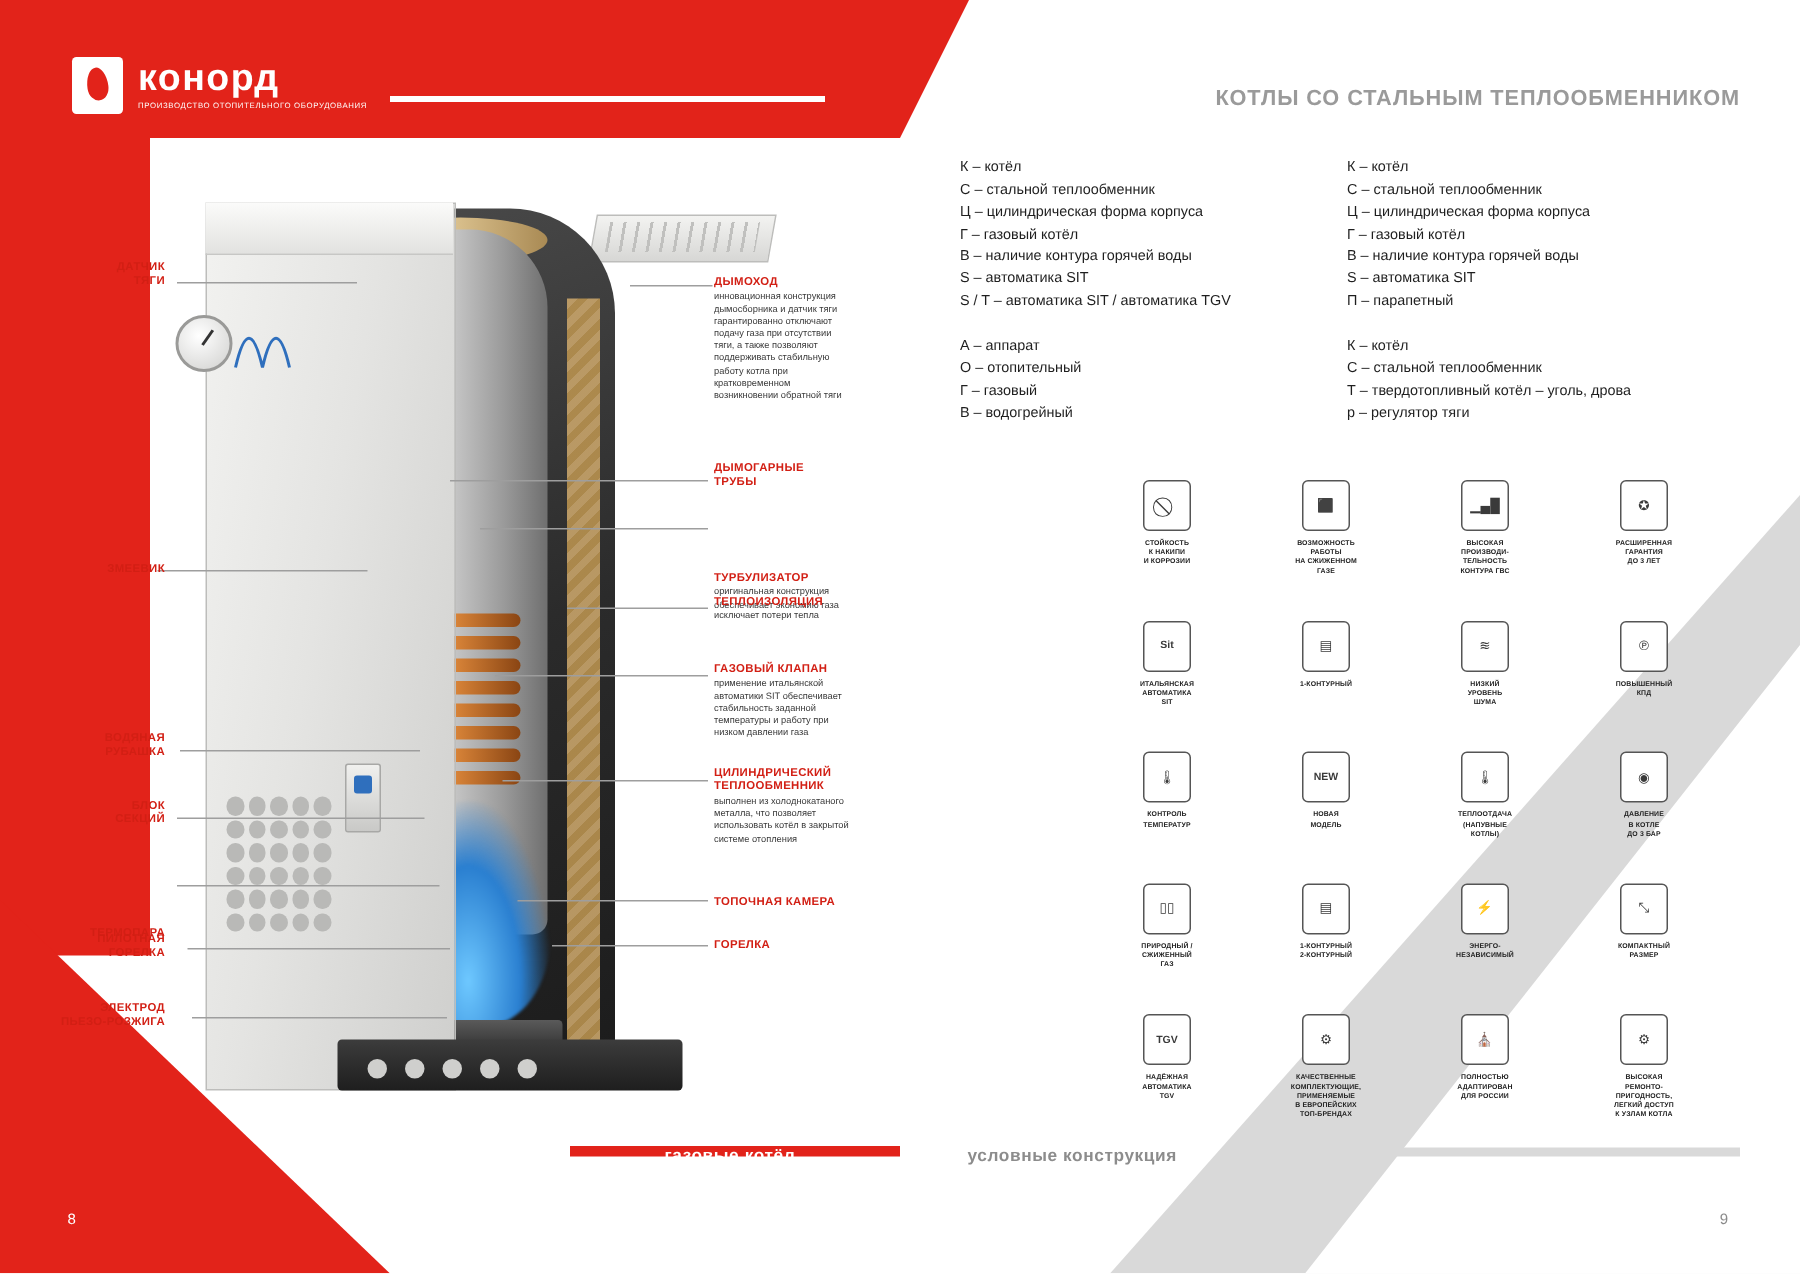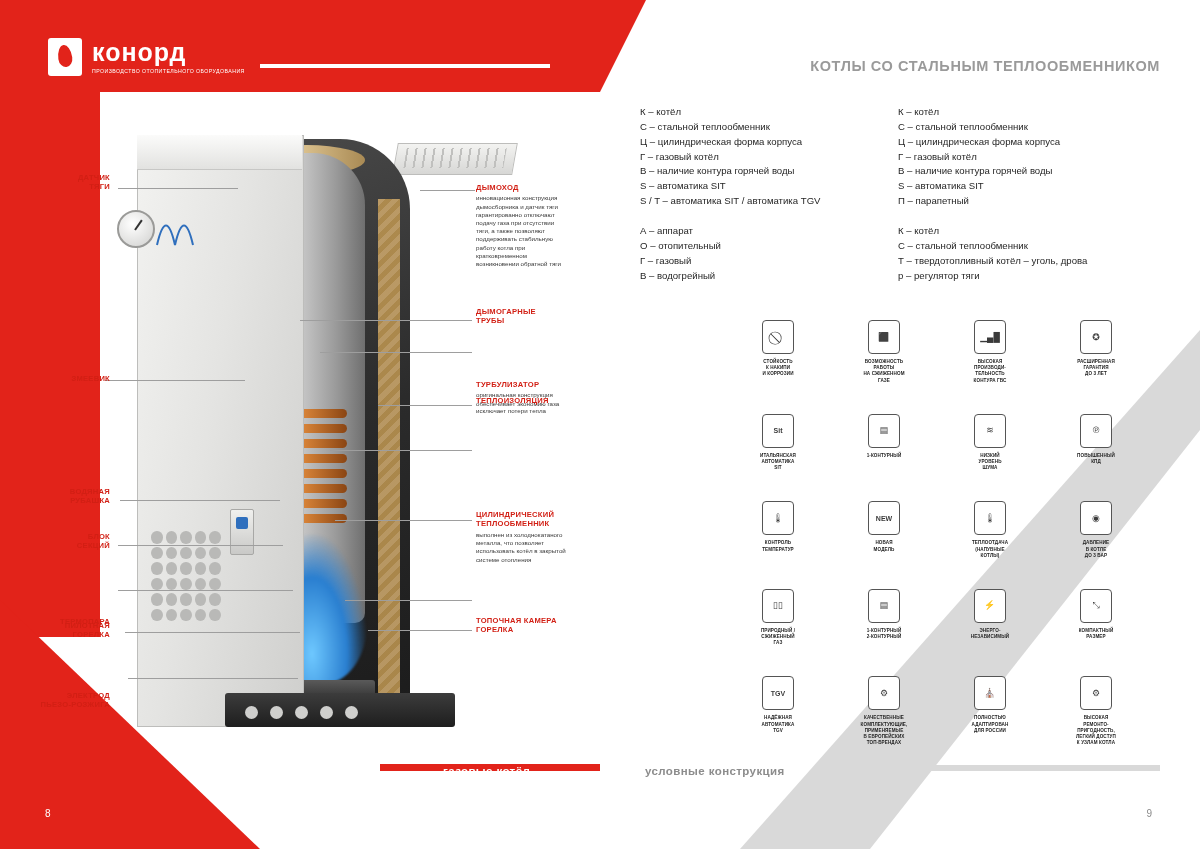--- a/index.html
+++ b/index.html
@@ -345,48 +345,52 @@
     <div class="c-title" style="white-space:pre-line;">БЛОК
 СЕКЦИЙ</div>
   </div>
   <div class="callout left" style="left:0px;top:585px;width:110px;text-align:right;">
     <div class="c-title" style="white-space:pre-line;margin-top:32px;">ТЕРМОПАРА</div>
   </div>
   <div class="callout left" style="left:0px;top:621px;width:110px;text-align:right;">
     <div class="c-title" style="white-space:pre-line;">ПИЛОТНАЯ
 ГОРЕЛКА</div>
   </div>
-  <div class="callout left" style="left:0px;top:667px;width:110px;text-align:right;margin-top:24px;">
+  <div class="callout left" style="left:0px;top:667px;width:110px;text-align:right;">
     <div class="c-title" style="white-space:pre-line;">ЭЛЕКТРОД
 ПЬЕЗО-РОЗЖИГА</div>
   </div>
 
   <div class="callout" style="left:476px;top:183px;width:100px;">
     <div class="c-title" style="white-space:pre-line;">ДЫМОХОД</div>
     <div class="c-body">инновационная конструкция дымосборника и датчик тяги гарантированно отключают подачу газа при отсутствии тяги, а также позволяют поддерживать стабильную работу котла при кратковременном возникновении обратной тяги</div>
   </div>
   <div class="callout" style="left:476px;top:307px;width:100px;">
     <div class="c-title" style="white-space:pre-line;">ДЫМОГАРНЫЕ
 ТРУБЫ</div>
   </div>
   <div class="callout" style="left:476px;top:336px;width:100px;margin-top:44px;">
     <div class="c-title" style="white-space:pre-line;">ТУРБУЛИЗАТОР</div>
     <div class="c-body">оригинальная конструкция обеспечивает экономию газа</div>
   </div>
   <div class="callout" style="left:476px;top:396px;width:100px;">
     <div class="c-title" style="white-space:pre-line;">ТЕПЛОИЗОЛЯЦИЯ</div>
     <div class="c-body">исключает потери тепла</div>
+  </div>
+  <div class="callout" style="left:476px;top:441px;width:100px;">
+    <div class="c-title" style="white-space:pre-line;">ГАЗОВЫЙ КЛАПАН</div>
+    <div class="c-body">применение итальянской автоматики SIT обеспечивает стабильность заданной температуры и работу при низком давлении газа</div>
   </div>
   <div class="callout" style="left:476px;top:510px;width:100px;">
     <div class="c-title" style="white-space:pre-line;">ЦИЛИНДРИЧЕСКИЙ
 ТЕПЛООБМЕННИК</div>
     <div class="c-body">выполнен из холоднокатаного металла, что позволяет использовать котёл в закрытой системе отопления</div>
   </div>
   <div class="callout" style="left:476px;top:596px;width:110px;">
-    <div class="c-title" style="white-space:pre-line;margin-top:20px;">ТОПОЧНАЯ КАМЕРА</div>
+    <div class="c-title" style="white-space:pre-line;">ТОПОЧНАЯ КАМЕРА</div>
   </div>
   <div class="callout" style="left:476px;top:625px;width:110px;">
     <div class="c-title" style="white-space:pre-line;">ГОРЕЛКА</div>
   </div>
 
   <div class="legend">
     <div class="legend-cols">
       <div class="legend-col">
         <div class="legend-group">
           <div>К – котёл</div>

